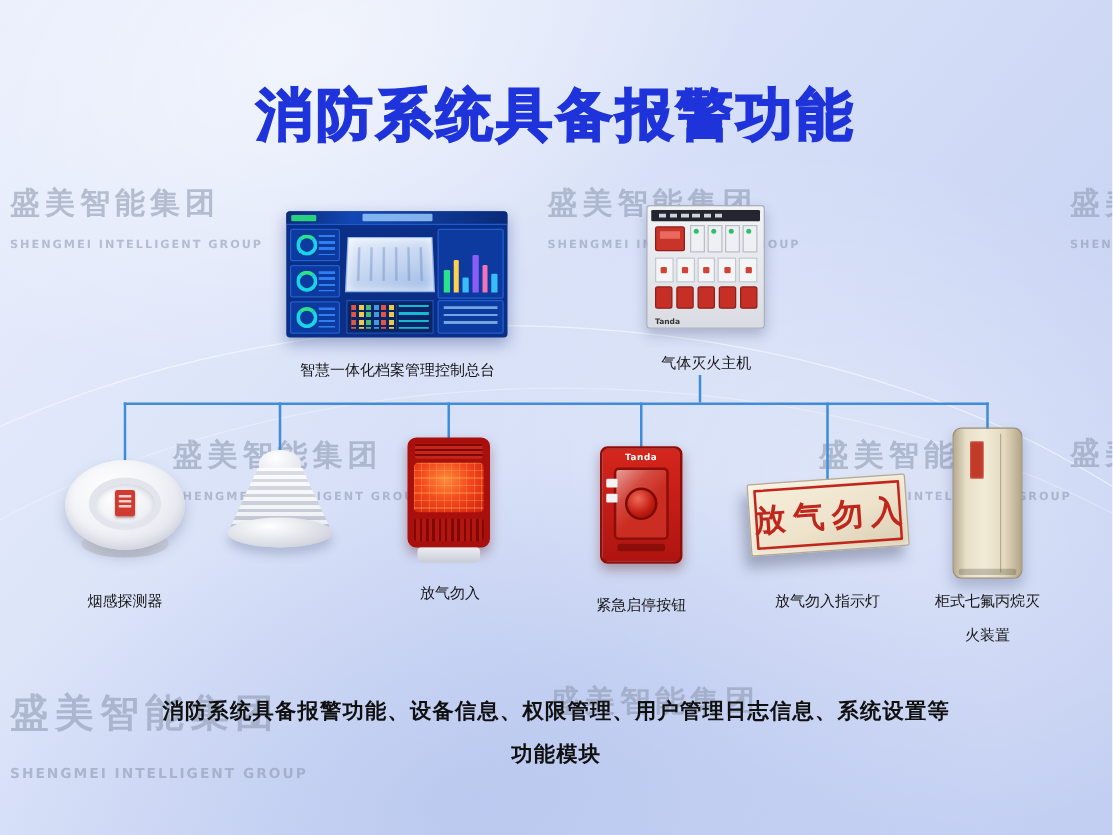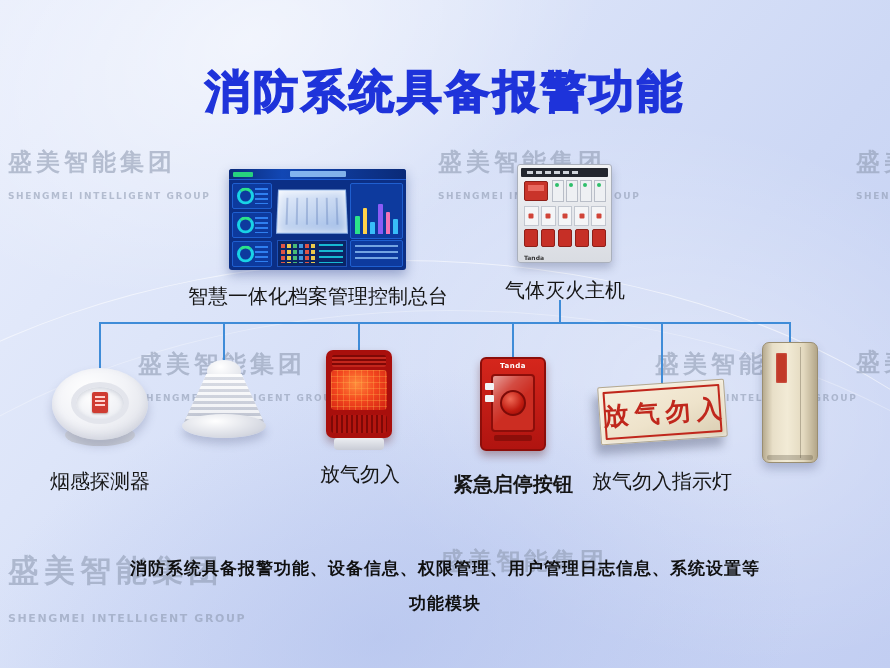--- a/index.html
+++ b/index.html
@@ -28,21 +28,21 @@
   .wm { position:absolute; z-index:1; color:#8a96ad; opacity:.55; }
   .wm-cn { font-size:24px; font-weight:700; letter-spacing:4px; white-space:nowrap; }
   .wm-en { font-size:9px; font-weight:600; letter-spacing:1.6px; margin-top:13px; white-space:nowrap; }
   .wm.lg .wm-cn { font-size:31px; letter-spacing:5px; }
   .wm.lg .wm-en { font-size:11px; margin-top:20px; }
 
   
   .line { position:absolute; background:#3f8cd8; z-index:2; }
 
   
-  .node-label { position:absolute; z-index:4; font-size:20px; font-weight:500; color:#161616;
+  .node-label { position:absolute; z-index:4; font-size:12px; font-weight:500; color:#161616;
     text-align:center; line-height:27px; word-break:break-all; }
 
   
   .dashboard { position:absolute; z-index:3; left:229px; top:169px; width:177px; height:101px;
     background:#0b2f86; border-radius:3px; overflow:hidden; box-shadow:0 5px 12px rgba(25,45,120,.35); }
   .dash-top { position:absolute; left:0; top:0; right:0; height:11px; border-bottom:1px solid #1e5ad0;
     background:linear-gradient(90deg,#0a2a78,#1247b4 30%,#0a2a78); }
   .dash-top::before { content:""; position:absolute; left:4px; top:3px; width:20px; height:5px; background:#27d17e; border-radius:1px; }
   .dash-top::after { content:""; position:absolute; left:50%; transform:translateX(-50%); top:2px; width:56px; height:6px; background:#9fd1ff; opacity:.8; border-radius:1px; }
   .dash-left { position:absolute; left:3px; top:14px; width:40px; bottom:3px; display:flex; flex-direction:column; gap:3px; }
@@ -319,30 +319,31 @@
       <div class="eb-window">
         <div class="eb-knob"></div>
       </div>
       <div class="eb-tags">
         <i></i>
           <i></i>
       </div>
       <div class="eb-base"></div>
     </div>
   </div>
-  <div class="node-label" style="left:443px; top:471px; width:140px;font-weight:bold;">紧急启停按钮</div>
+  <div class="node-label" style="left:443px; top:471px; width:140px;">紧急启停按钮</div>
 
   <div class="sign">
     <div class="sign-frame"></div>
     <div class="sign-text">放气勿入</div>
   </div>
   <div class="node-label" style="left:592px; top:468px; width:140px;">放气勿入指示灯</div>
 
   <div class="cabinet">
     <div class="cab-plate"></div>
     <div class="cab-seam"></div>
     <div class="cab-base"></div>
   </div>
+  <div class="node-label" style="left:744px; top:468px; width:92px;">柜式七氟丙烷灭火装置</div>
 
   <div class="footer-line" style="top:557px;">消防系统具备报警功能、设备信息、权限管理、用户管理日志信息、系统设置等</div>
   <div class="footer-line" style="top:592px;">功能模块</div>
 
 </div>
 
 </body></html>

